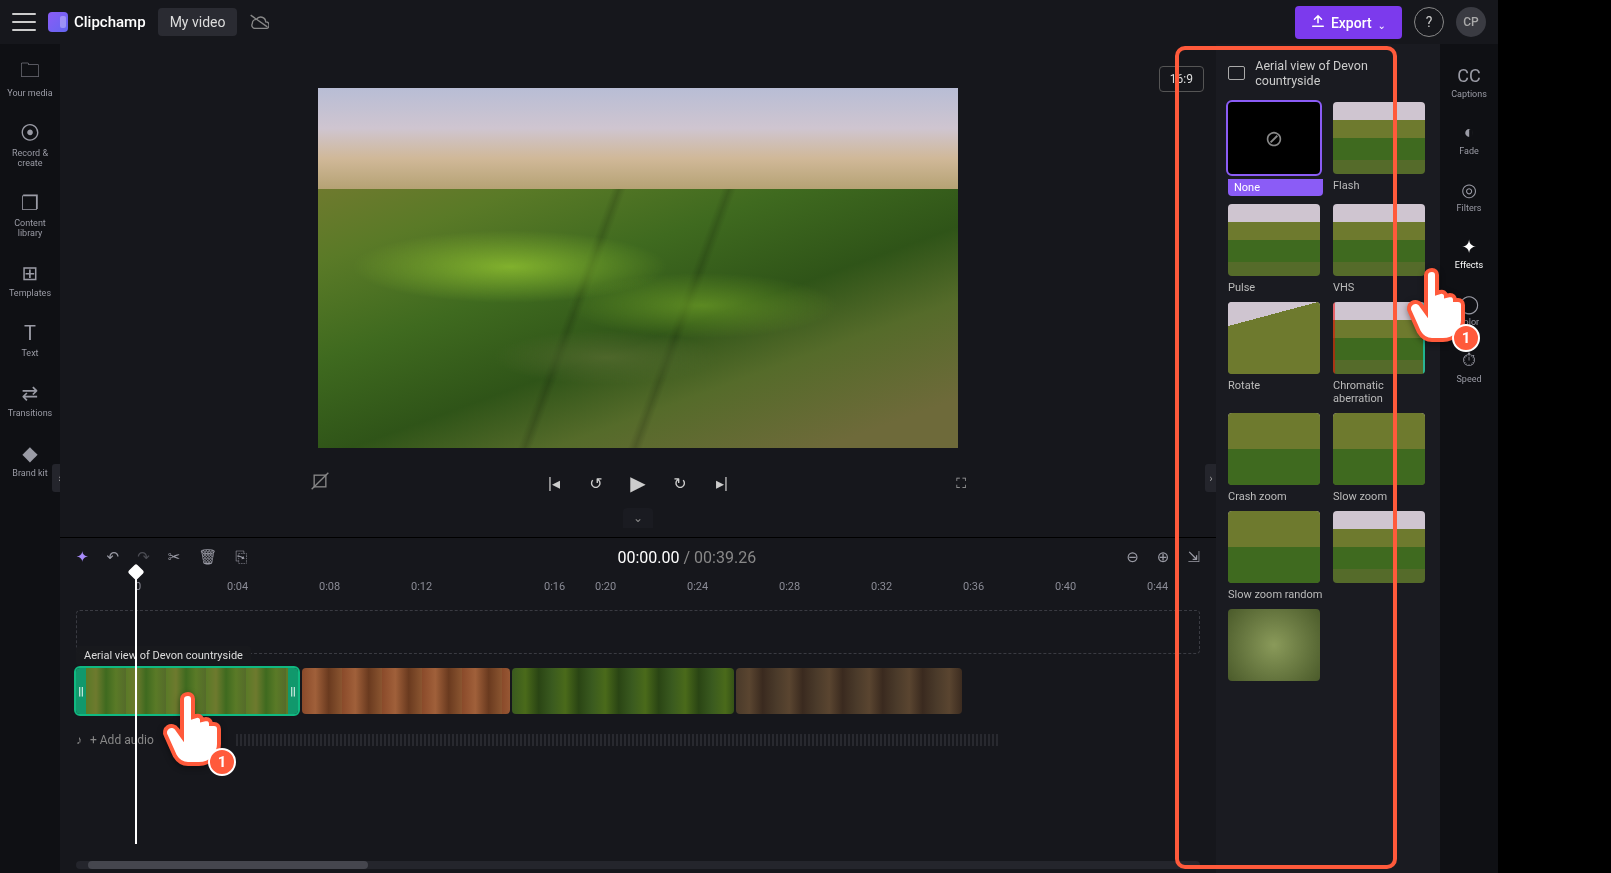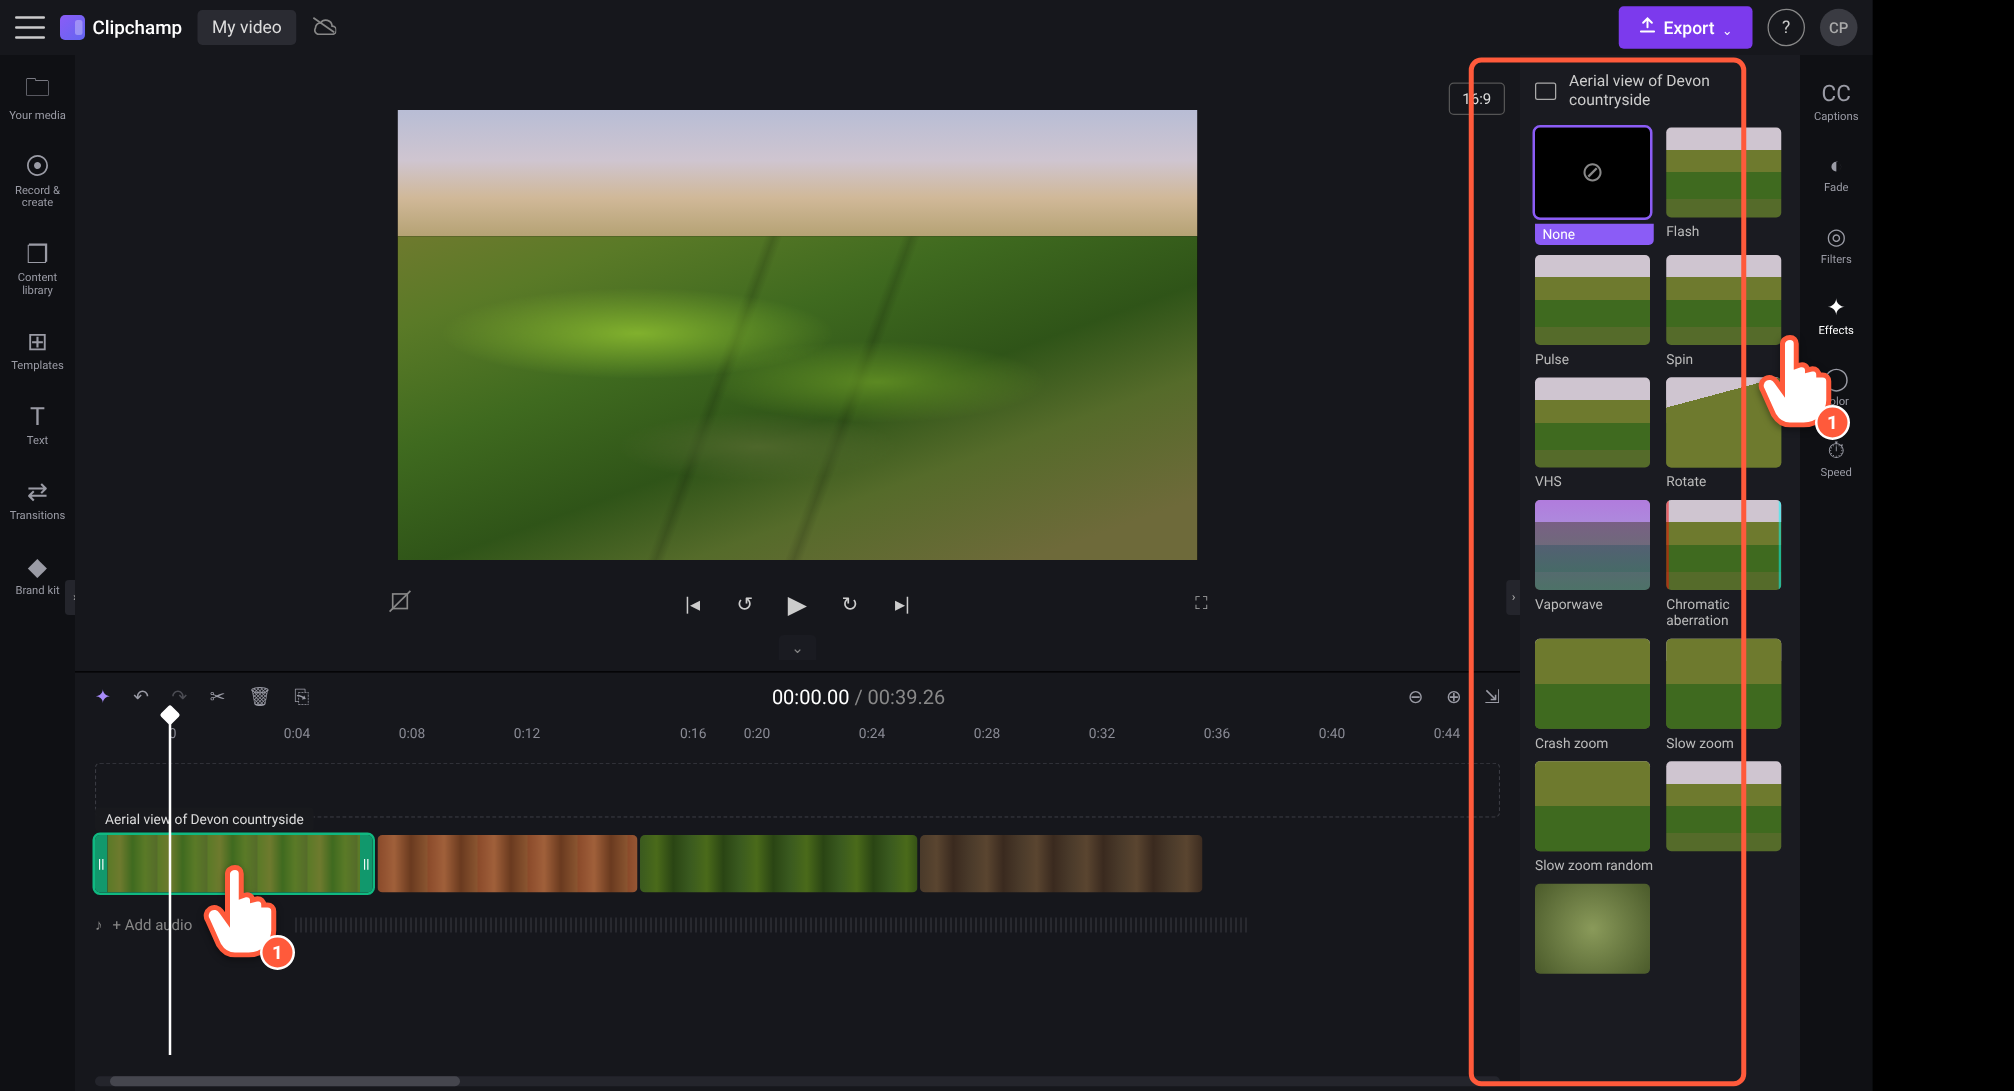--- a/index.html
+++ b/index.html
@@ -273,33 +273,25 @@
           <div class="effect">
             <div class="thumb landscape"></div>
             <span class="elabel">Flash</span>
           </div>
           <div class="effect">
             <div class="thumb landscape"></div>
             <span class="elabel">Pulse</span>
           </div>
           <div class="effect">
             <div class="thumb landscape"></div>
-            <span class="elabel">Spin</span>
-          </div>
-          <div class="effect">
-            <div class="thumb landscape"></div>
             <span class="elabel">VHS</span>
           </div>
           <div class="effect rotate">
             <div class="thumb landscape"></div>
             <span class="elabel">Rotate</span>
-          </div>
-          <div class="effect vapor">
-            <div class="thumb landscape"></div>
-            <span class="elabel">Vaporwave</span>
           </div>
           <div class="effect chroma">
             <div class="thumb landscape"></div>
             <span class="elabel">Chromatic aberration</span>
           </div>
           <div class="effect zoom">
             <div class="thumb landscape"></div>
             <span class="elabel">Crash zoom</span>
           </div>
           <div class="effect zoom">

